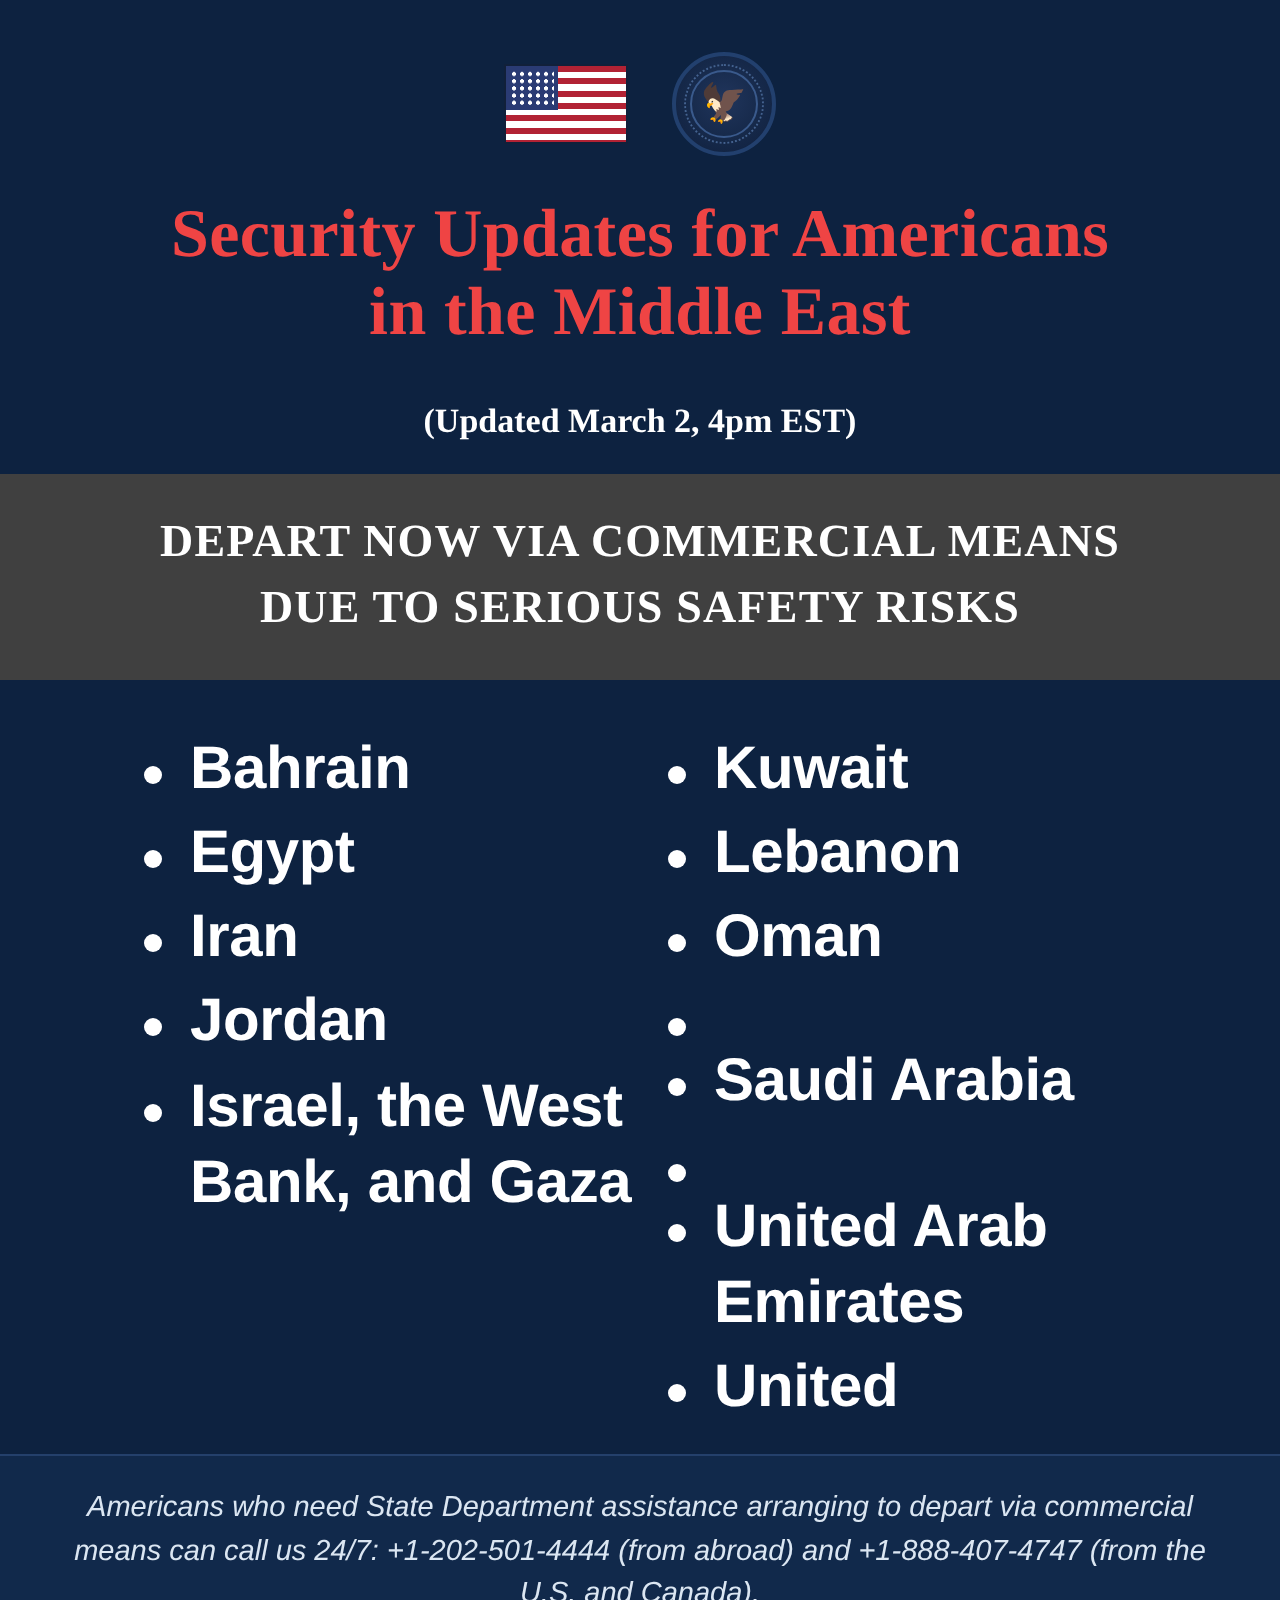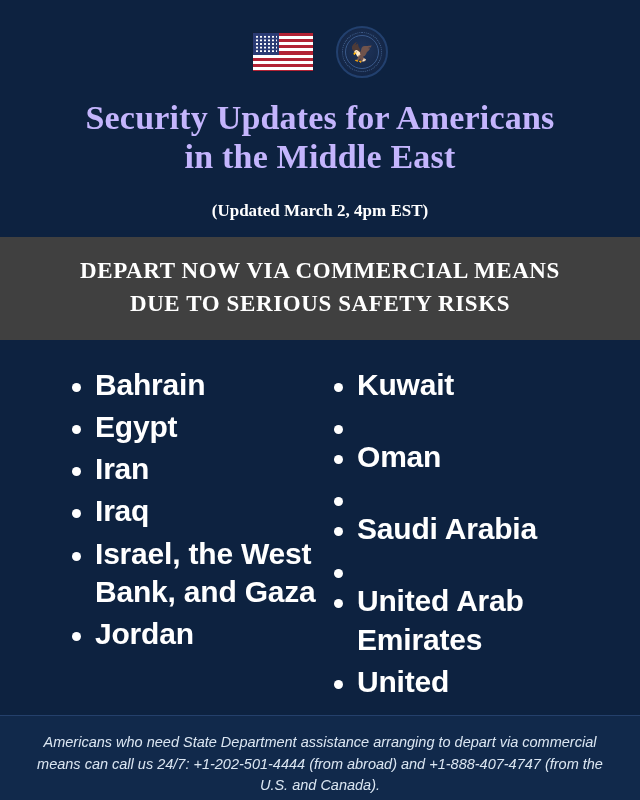--- a/index.html
+++ b/index.html
@@ -90,21 +90,21 @@
   }
   .seal .seal-ring {
     position: absolute;
     inset: 4px;
     border-radius: 50%;
     border: 1px dotted #44628f;
   }
 
   .title {
     font-family: "Liberation Serif", serif;
-    color: #c4b5fd;
+    color: #ef4444;
     font-size: 34px;
     font-weight: 700;
     line-height: 1.16;
     letter-spacing: 0.2px;
     padding: 0 40px;
   }
   .subtitle {
     font-family: "Liberation Serif", serif;
     color: #ffffff;
     font-size: 17px;
@@ -210,38 +210,35 @@
       <div class="country">
         <span class="bullet"></span>
         <span class="cname">Egypt</span>
       </div>
       <div class="country">
         <span class="bullet"></span>
         <span class="cname">Iran</span>
       </div>
       <div class="country">
         <span class="bullet"></span>
-        <span class="cname">Iraq</span>
+        <span class="cname">Jordan</span>
       </div>
       <div class="country">
         <span class="bullet"></span>
         <span class="cname">Israel, the West Bank, and Gaza</span>
-      </div>
-      <div class="country">
-        <span class="bullet"></span>
-        <span class="cname">Jordan</span>
       </div>
     </div>
     <div class="col">
       <div class="country">
         <span class="bullet"></span>
         <span class="cname">Kuwait</span>
       </div>
       <div class="country">
         <span class="bullet"></span>
+        <span class="cname">Lebanon</span>
       </div>
       <div class="country">
         <span class="bullet"></span>
         <span class="cname">Oman</span>
       </div>
       <div class="country">
         <span class="bullet"></span>
       </div>
       <div class="country">
         <span class="bullet"></span>

